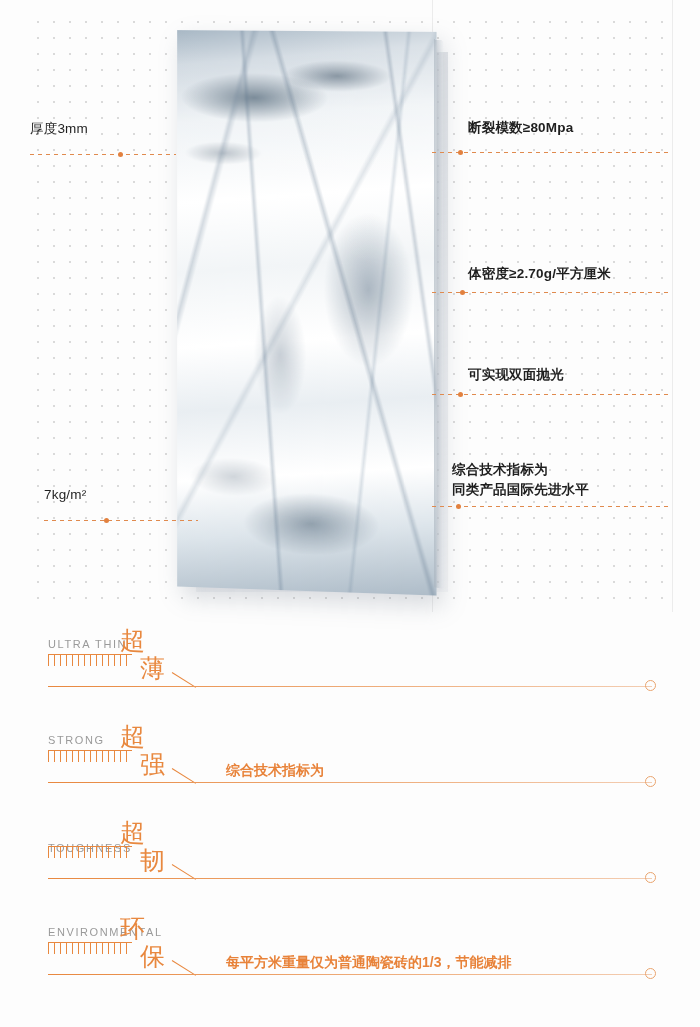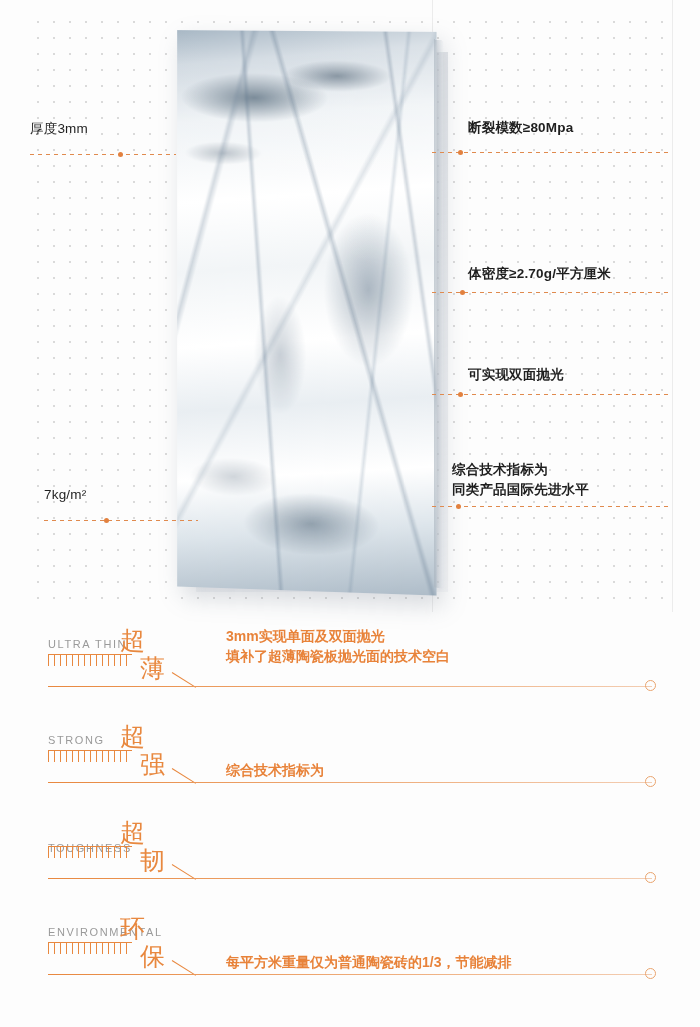--- a/index.html
+++ b/index.html
@@ -203,22 +203,20 @@
     <div class="dot" style="left:456px; top:504px;"></div>
   </div>
 
   <div class="features">
 
     <div class="feature">
       <div class="f-en" style="top:26px;">ULTRA THIN</div>
       <div class="f-cn1" style="top:16px;">超</div>
       <div class="hatch" style="top:42px;"></div>
       <div class="f-cn2" style="top:44px;">薄</div>
-      <div class="f-text" style="top:14px;">3mm实现单面及双面抛光
-填补了超薄陶瓷板抛光面的技术空白</div>
       <div class="f-slash" style="left:172px; top:60px;"></div>
       <div class="f-line" style="top:74px;"></div>
       <div class="f-circle" style="top:68px;"></div>
     </div>
 
     <div class="feature">
       <div class="f-en" style="top:26px;">STRONG</div>
       <div class="f-cn1" style="top:16px;">超</div>
       <div class="hatch" style="top:42px;"></div>
       <div class="f-cn2" style="top:44px;">强</div>

